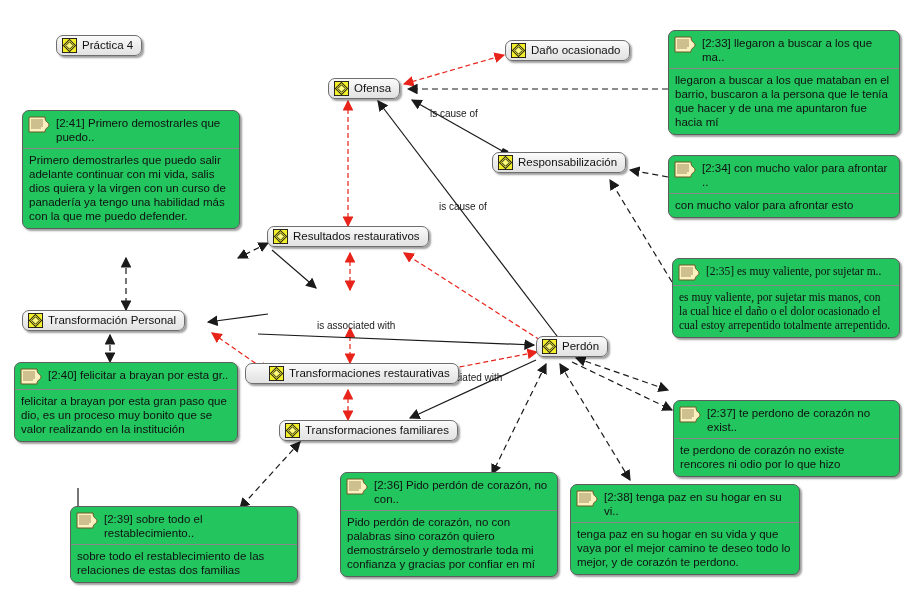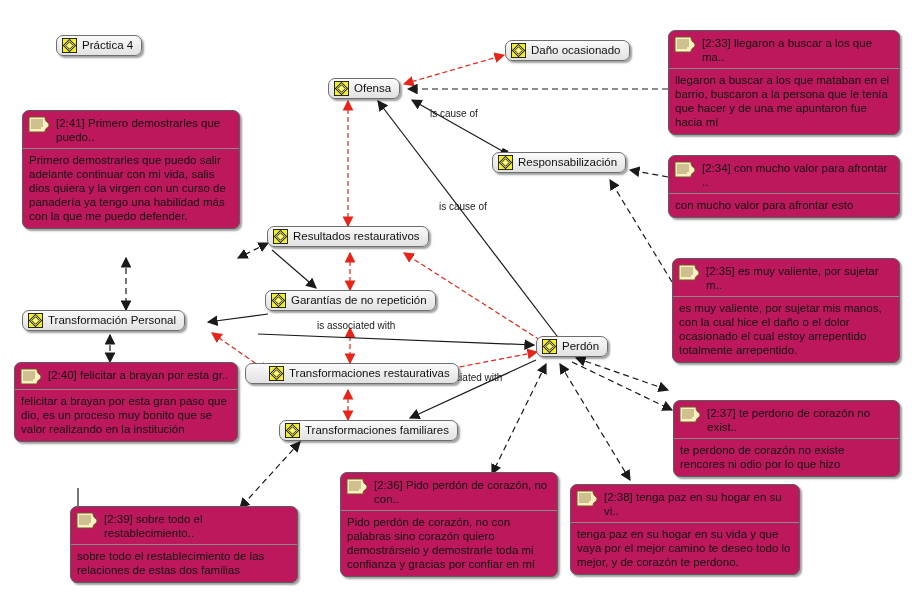--- a/index.html
+++ b/index.html
@@ -25,21 +25,21 @@
     font-size:11.5px;color:#111;
     white-space:nowrap;
     z-index:5;
   }
   .node .lbl{line-height:14px;}
   .dia{width:15px;height:15px;flex:0 0 15px;position:relative;}
 
   
   .qbox{
     position:absolute;
-    background:#be185d;
+    background:#22c55e;
     border:1px solid #5d5d5d;
     border-radius:7px;
     box-shadow:2px 2px 2px rgba(0,0,0,.38);
     font-size:11.5px;color:#111;
     z-index:4;
     overflow:hidden;
   }
   .qhead{
     display:flex;gap:6px;align-items:flex-start;
     padding:4px 6px 4px 5px;
@@ -192,31 +192,20 @@
       <svg viewBox="0 0 16 16" width="15" height="15">
           <rect x="0" y="0" width="16" height="16" fill="#1b1b1b"></rect>
           <rect x="1" y="1" width="14" height="14" fill="#f2ef2a"></rect>
           <path d="M8 1.6 L14.4 8 L8 14.4 L1.6 8 Z" fill="#f2ef2a" stroke="#1b1b1b" stroke-width="1.1"></path>
           <path d="M8 4 L12 8 L8 12 L4 8 Z" fill="#fffb7a" stroke="#1b1b1b" stroke-width="1"></path>
         </svg>
     </span>
     <span class="lbl">Resultados restaurativos</span>
   </div>
 
-  <div class="node" style="left:265px;top:290px;">
-    <span class="dia">
-      <svg viewBox="0 0 16 16" width="15" height="15">
-          <rect x="0" y="0" width="16" height="16" fill="#1b1b1b"></rect>
-          <rect x="1" y="1" width="14" height="14" fill="#f2ef2a"></rect>
-          <path d="M8 1.6 L14.4 8 L8 14.4 L1.6 8 Z" fill="#f2ef2a" stroke="#1b1b1b" stroke-width="1.1"></path>
-          <path d="M8 4 L12 8 L8 12 L4 8 Z" fill="#fffb7a" stroke="#1b1b1b" stroke-width="1"></path>
-        </svg>
-    </span>
-    <span class="lbl">Garantías de no repetición</span>
-  </div>
 
   <div class="node" style="left:22px;top:310px;">
     <span class="dia">
       <svg viewBox="0 0 16 16" width="15" height="15">
           <rect x="0" y="0" width="16" height="16" fill="#1b1b1b"></rect>
           <rect x="1" y="1" width="14" height="14" fill="#f2ef2a"></rect>
           <path d="M8 1.6 L14.4 8 L8 14.4 L1.6 8 Z" fill="#f2ef2a" stroke="#1b1b1b" stroke-width="1.1"></path>
           <path d="M8 4 L12 8 L8 12 L4 8 Z" fill="#fffb7a" stroke="#1b1b1b" stroke-width="1"></path>
         </svg>
     </span>
@@ -312,21 +301,21 @@
             <line x1="3" y1="12" x2="13" y2="12"></line>
           </g>
         </svg>
       </span>
       <span class="qtitle">[2:34] con mucho valor para afrontar ..</span>
     </div>
     <div class="qbody">con
 mucho valor para afrontar  esto</div>
   </div>
 
-  <div class="qbox" style="left:672px;top:258px;width:226px;">
+  <div class="qbox" style="left:672px;top:258px;width:226px;font-family:Liberation Serif, serif;">
     <div class="qhead">
       <span class="noteico">
         <svg viewBox="0 0 22 17" width="22" height="17">
           <path d="M1 1 H17 C17 7 21 6 21 9 C21 12 17 11 17 16 H1 Z" fill="#fbf0c0" stroke="#6b5a22" stroke-width="1"></path>
           <g stroke="#8a7a45" stroke-width="0.8">
             <line x1="3" y1="4" x2="15" y2="4"></line>
               <line x1="3" y1="6" x2="15" y2="6"></line>
             <line x1="3" y1="8" x2="15" y2="8"></line>
               <line x1="3" y1="10" x2="15" y2="10"></line>
             <line x1="3" y1="12" x2="13" y2="12"></line>

